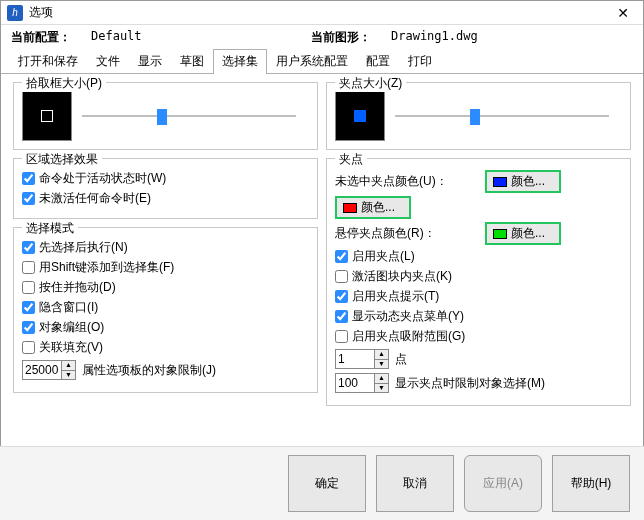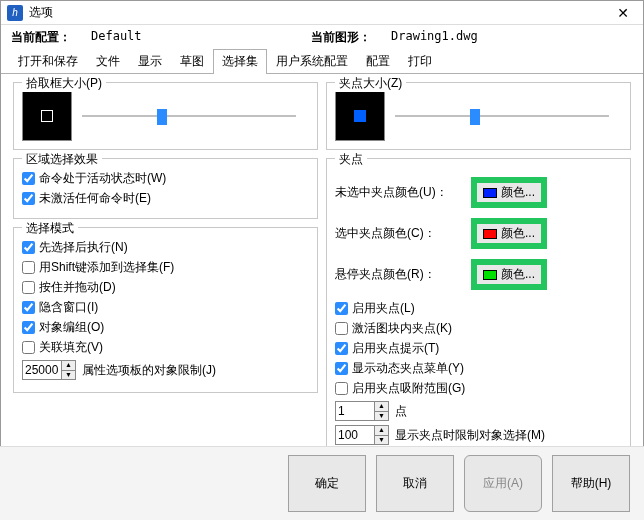--- a/index.html
+++ b/index.html
@@ -94,24 +94,24 @@
     position:absolute;top:3px;width:10px;height:16px;background:#2a8cff;
   }
   .chk { display:flex;align-items:center;gap:4px;margin:3px 0;}
   .chk input { margin:0; accent-color:#2a8cff;}
   .btn {
     background:#e8e8e8;border:1px solid #a0a0a0;
     padding:19px 14px;font-family:inherit;font-size:12px;
     cursor:default;
   }
   .wide-btn { display:block;margin:6px auto 0 auto;padding:2px 30px;}
-  .color-row { display:flex;align-items:center;margin:10px 0;gap:6px;}
+  .color-row { display:flex;align-items:center;margin:3px 0;gap:20px;}
   .color-row .clabel{ width:130px;}
   .color-btn {
-    background:#e8e8e8;border:6px solid #22c55e;
+    background:#e8e8e8;border:2px solid #22c55e;
     padding:1px 6px;display:inline-flex;align-items:center;gap:4px;
     font-family:inherit;font-size:12px;width:76px;text-align:right;
   }
   .swatch{width:14px;height:10px;border:1px solid #000;display:inline-block;}
   .numrow{display:flex;align-items:center;gap:6px;margin:4px 0;}
   .num{
     border:1px solid #888;width:54px;height:20px;display:flex;
   }
   .num input{border:none;width:38px;font-family:inherit;font-size:12px;padding:0 2px;}
   .spin{width:16px;display:flex;flex-direction:column;}
@@ -239,21 +239,20 @@
       <span class="legend">夹点</span>
 
       <div class="color-row">
         <span class="clabel">未选中夹点颜色(U)：</span>
         <button class="color-btn">
           <span class="swatch" style="background: rgb(0, 32, 255);"></span>
           <span>颜色...</span>
         </button>
       </div>
       <div class="color-row">
-        <span class="clabel">选中夹点颜色(C)：</span>
         <button class="color-btn">
           <span class="swatch" style="background: rgb(255, 0, 0);"></span>
           <span>颜色...</span>
         </button>
       </div>
       <div class="color-row">
         <span class="clabel">悬停夹点颜色(R)：</span>
         <button class="color-btn">
           <span class="swatch" style="background: rgb(0, 224, 0);"></span>
           <span>颜色...</span>

